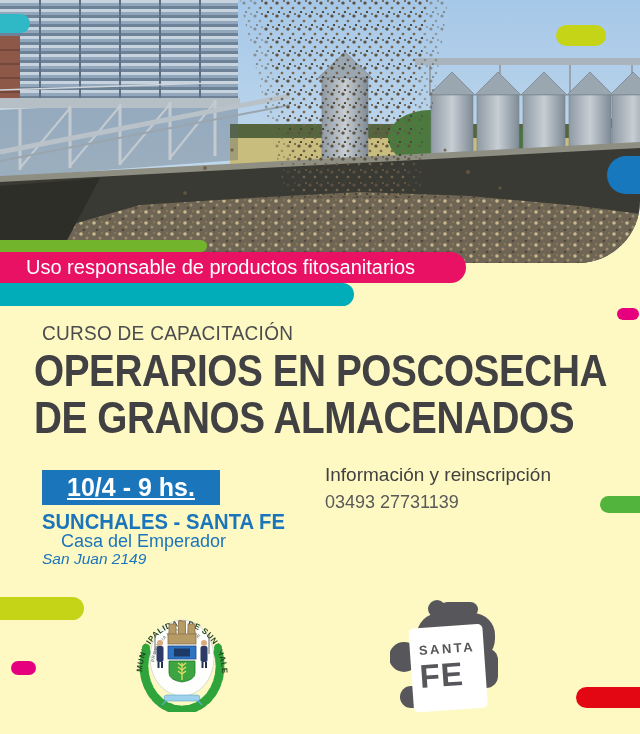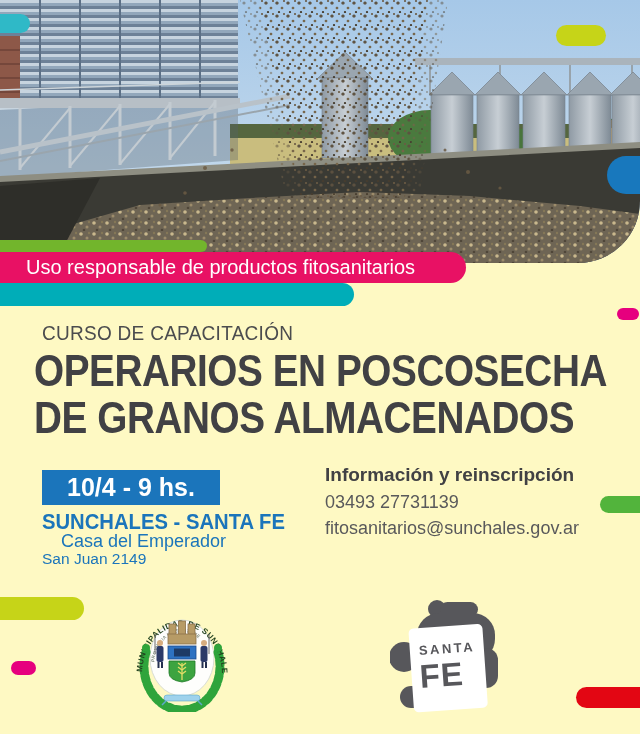--- a/index.html
+++ b/index.html
@@ -34,28 +34,28 @@
 
   
   .kicker{position:absolute;left:42px;top:322px;font-size:20px;color:#4b4c4e;
           letter-spacing:.3px;transform:scaleX(.95);transform-origin:left top;white-space:nowrap;}
   .title{position:absolute;left:34px;top:347px;font-size:44px;line-height:47px;font-weight:bold;
          color:#414144;letter-spacing:-.5px;transform:scaleX(.88);transform-origin:left top;
          white-space:nowrap;}
 
   
   .date-badge{position:absolute;left:42px;top:470px;width:178px;height:35px;background:#1b75bb;
-         color:#fff;font-size:25px;font-weight:bold;text-align:center;line-height:35px;white-space:nowrap;}
+         color:#fff;font-size:25px;font-weight:bold;text-align:center;line-height:35px;white-space:nowrap;text-decoration:underline;}
   .city{position:absolute;left:42px;top:509px;font-size:22px;font-weight:bold;color:#1b75bb;
          transform:scaleX(.92);transform-origin:left top;white-space:nowrap;}
   .venue{position:absolute;left:42px;top:531px;font-size:18px;color:#1b75bb;white-space:nowrap;margin-left:19px;}
-  .address{position:absolute;left:42px;top:550px;font-size:15.5px;color:#1b75bb;white-space:nowrap;}
-
-  
-  .contact-heading{position:absolute;left:325px;top:464px;font-size:19px;font-weight:bold;color:#414144;white-space:nowrap;}
+  .address{position:absolute;left:42px;top:550px;font-size:15.5px;font-style:italic;color:#1b75bb;white-space:nowrap;}
+
+  
+  .contact-heading{position:absolute;left:325px;top:464px;font-size:19px;font-weight:normal;color:#414144;white-space:nowrap;}
   .contact-phone{position:absolute;left:325px;top:492px;font-size:18px;color:#59595b;white-space:nowrap;}
   .contact-email{position:absolute;left:325px;top:518px;font-size:18px;color:#59595b;white-space:nowrap;}
 
   
   .seal{position:absolute;left:136px;top:596px;}
   .santafe{position:absolute;left:390px;top:596px;}
 </style>
 </head>
 <body>
 
@@ -217,21 +217,20 @@
     <div>DE GRANOS ALMACENADOS</div>
   </div>
 
   <div class="date-badge">10/4 - 9 hs.</div>
   <div class="city">SUNCHALES - SANTA FE</div>
   <div class="venue">Casa del Emperador</div>
   <div class="address">San Juan 2149</div>
 
   <div class="contact-heading">Información y reinscripción</div>
   <div class="contact-phone">03493 27731139</div>
-  <div class="contact-email">fitosanitarios@sunchales.gov.ar</div>
 
   <svg class="seal" width="92" height="116" viewBox="0 0 92 116">
     <defs>
       <path id="arcTop" d="M 6 78 A 40 48 0 0 1 86 78"></path>
       <path id="arcSub" d="M 18 70 A 28 34 0 0 1 74 70"></path>
     </defs>
     <ellipse cx="46" cy="62" rx="32" ry="38" fill="#fefefc" stroke="#d8ddd6" stroke-width="1"></ellipse>
     <path d="M 10 56 A 38 44 0 1 0 82 56" fill="none" stroke="#2fa43b" stroke-width="9" stroke-linecap="round" stroke-dasharray="5 3"></path>
     <text font-size="8" font-weight="bold" fill="#23431f" letter-spacing="0.5">
       <textPath href="#arcTop" startOffset="2">MUNICIPALIDAD DE SUNCHALES</textPath>

